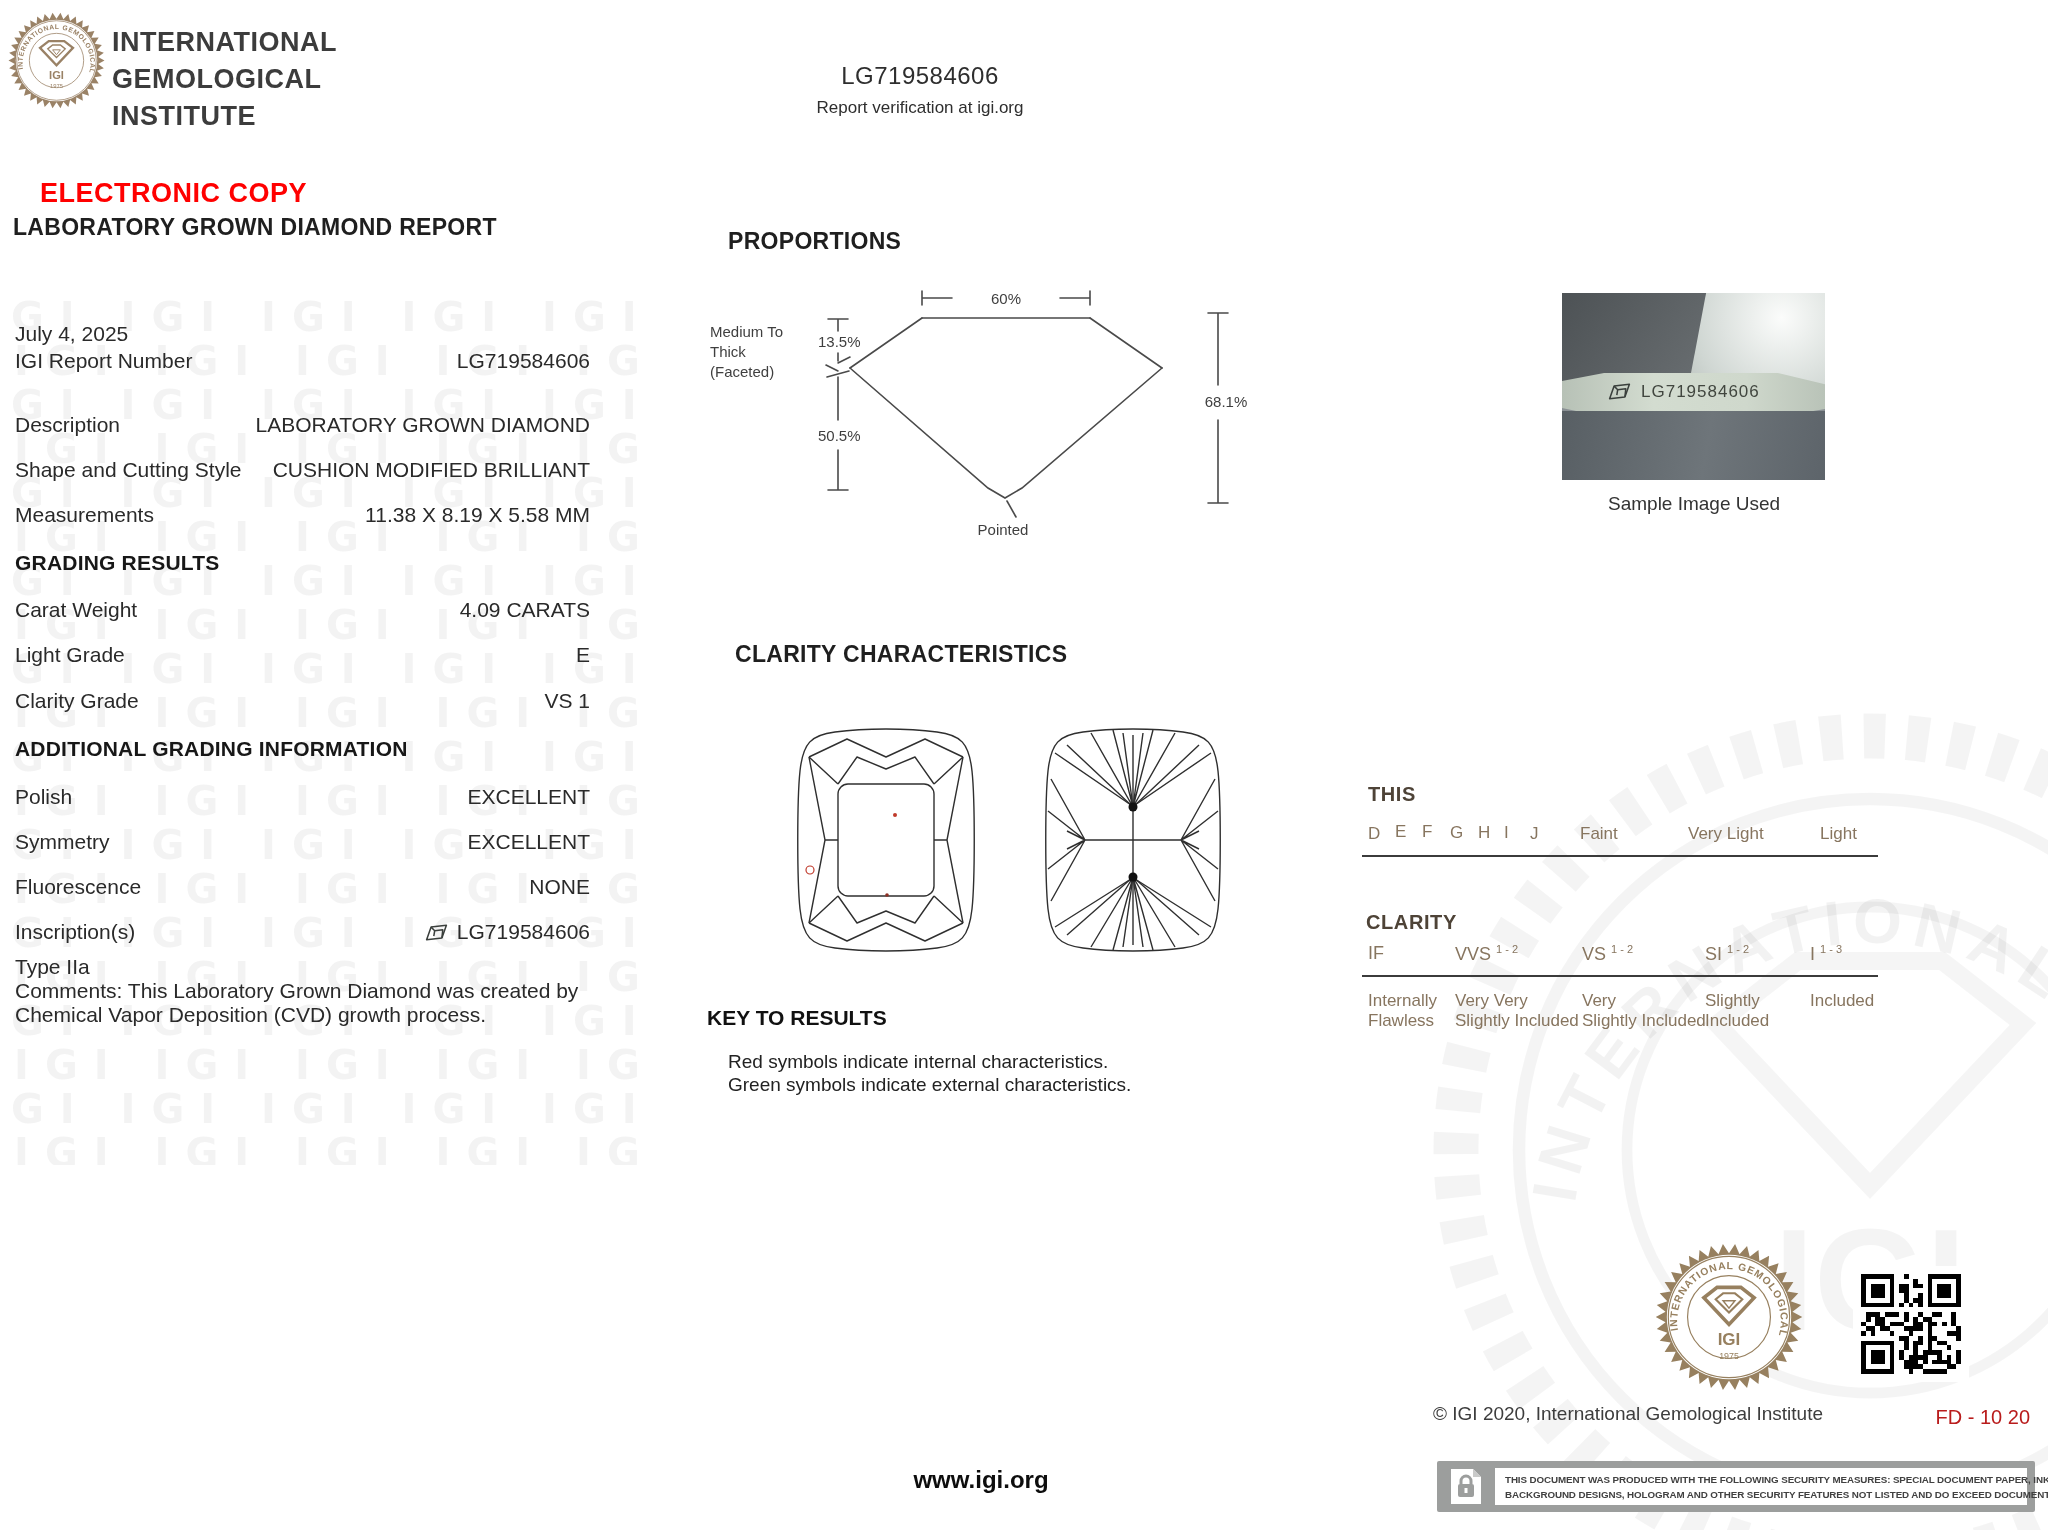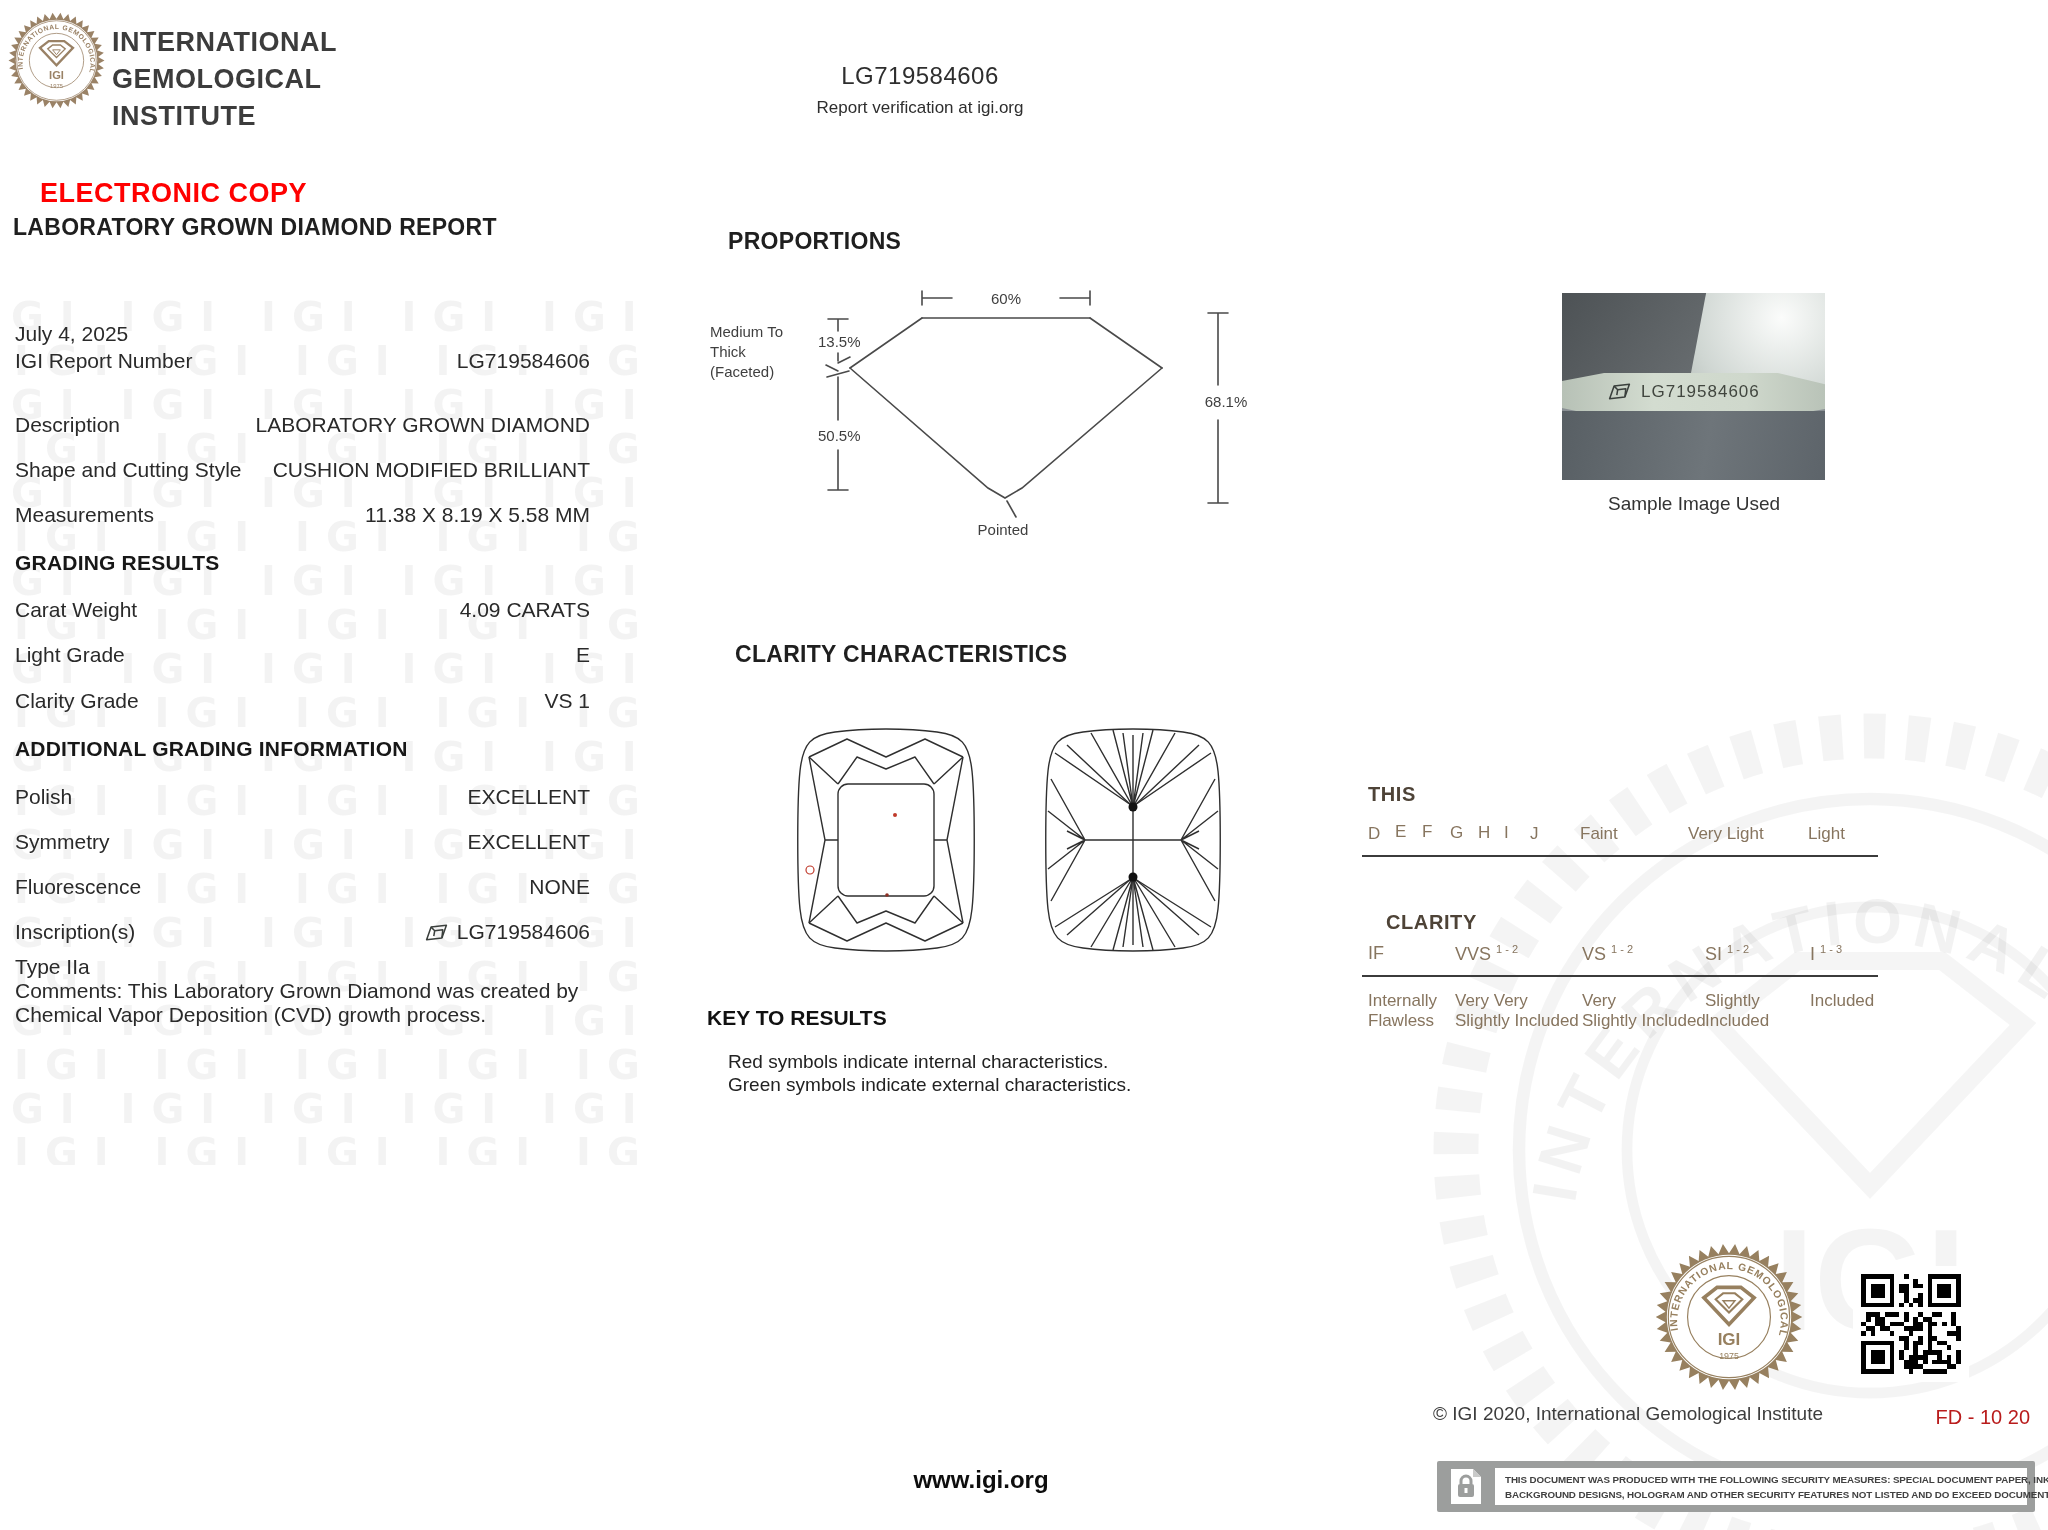--- a/index.html
+++ b/index.html
@@ -275,24 +275,24 @@
   <div class="abs scalehead" style="left:6px;top:3px;">THIS</div>
   <span class="abs scaletxt" style="left:6px;top:44px;">D</span>
   <span class="abs scaletxt" style="left:33px;top:42px;">E</span>
   <span class="abs scaletxt" style="left:60px;top:42px;">F</span>
   <span class="abs scaletxt" style="left:88px;top:43px;">G</span>
   <span class="abs scaletxt" style="left:116px;top:43px;">H</span>
   <span class="abs scaletxt" style="left:142px;top:43px;">I</span>
   <span class="abs scaletxt" style="left:168px;top:44px;">J</span>
   <span class="abs scaletxt" style="left:218px;top:44px;">Faint</span>
   <span class="abs scaletxt" style="left:326px;top:44px;">Very Light</span>
-  <span class="abs scaletxt" style="left:446px;top:44px;">Light</span>
+  <span class="abs scaletxt" style="left:458px;top:44px;">Light</span>
   <div class="abs scaleline" style="left:0;top:75px;width:516px;"></div>
 
-  <div class="abs scalehead" style="left:24px;top:131px;">CLARITY</div>
+  <div class="abs scalehead" style="left:4px;top:131px;">CLARITY</div>
   <span class="abs gradecode" style="left:6px;top:163px;"><span>IF</span></span>
   <span class="abs gradecode" style="left:93px;top:163px;"><span>VVS</span> <sup>1 - 2</sup></span>
   <span class="abs gradecode" style="left:220px;top:163px;"><span>VS</span> <sup>1 - 2</sup></span>
   <span class="abs gradecode" style="left:343px;top:163px;"><span>SI</span> <sup>1 - 2</sup></span>
   <span class="abs gradecode" style="left:448px;top:163px;"><span>I</span> <sup>1 - 3</sup></span>
   <div class="abs scaleline" style="left:0;top:195px;width:516px;"></div>
 
   <div class="abs desc" style="left:6px;top:211px;">
     <div>Internally</div>
     <div>Flawless</div>

